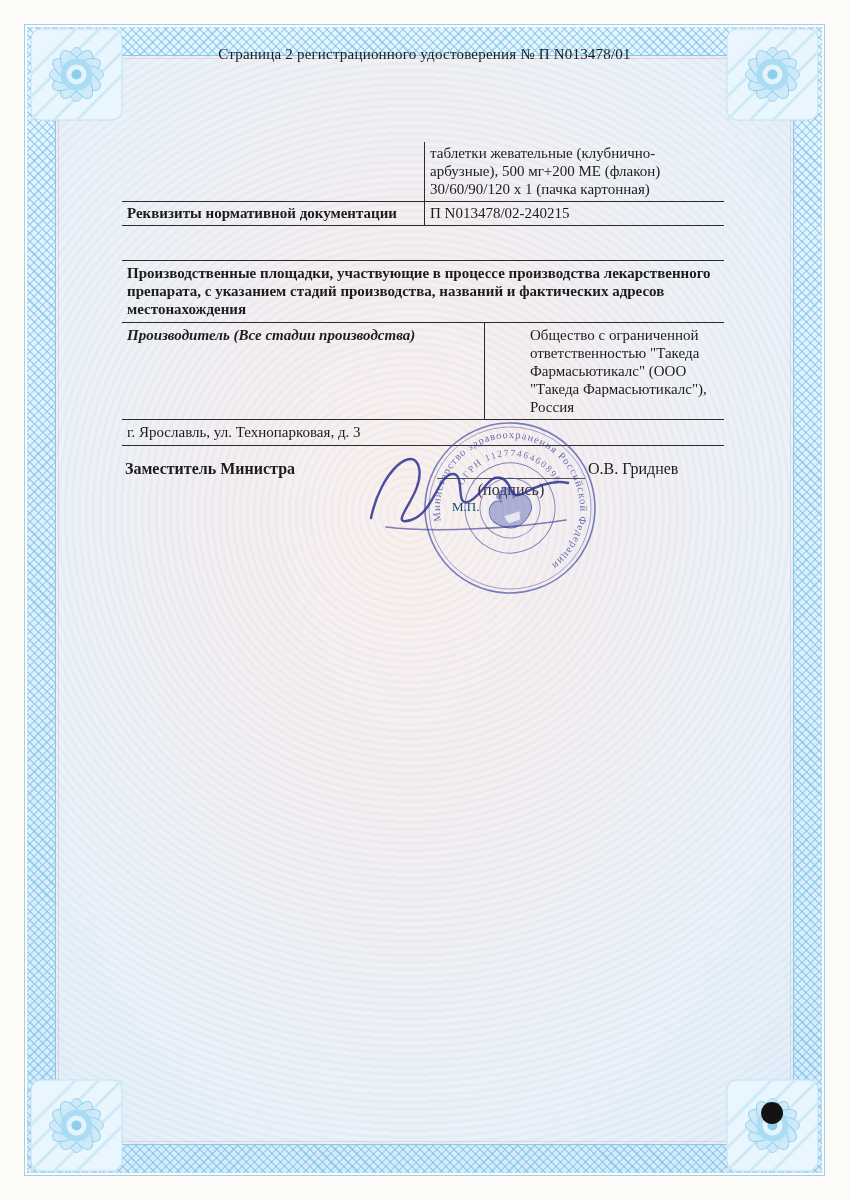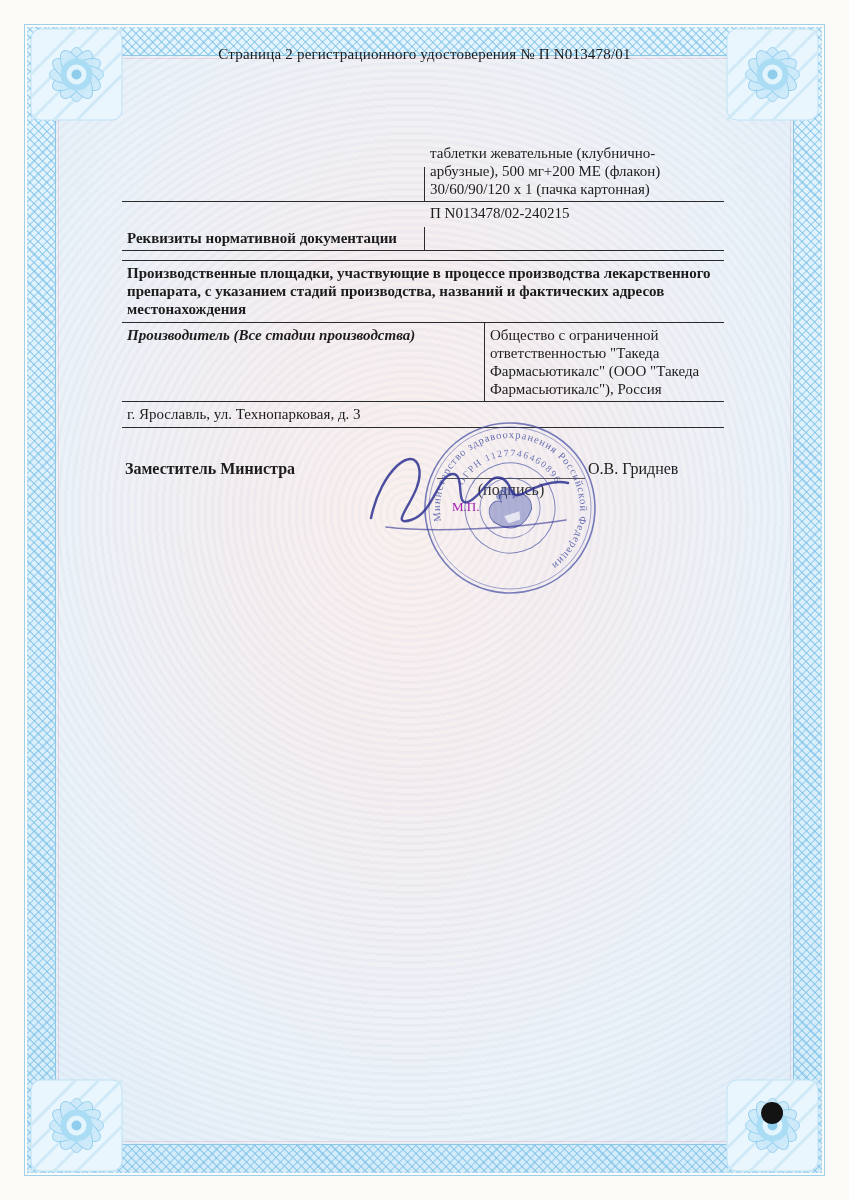--- a/index.html
+++ b/index.html
@@ -30,37 +30,37 @@
   .corner{position:absolute;width:95px;height:95px;}
   .tl{left:29px;top:27px}.tr{right:29px;top:27px}.bl{left:29px;bottom:27px}.br{right:29px;bottom:27px}
   .punch-dot{position:absolute;left:761px;top:1102px;width:22px;height:22px;border-radius:50%;background:#131313;}
   
   .doc-header{position:absolute;left:0;right:0;top:46px;text-align:center;font-size:15px;letter-spacing:.2px;}
   
   .tbl{position:absolute;left:122px;width:602px;font-size:15px;line-height:18px;}
   .t1{top:142px;}
   .t1 .row{display:flex;}
   .t1 .cell{padding:2px 5px 3px;}
-  .t1 .left{width:292px;border-right:1px solid #2b2b2b;flex:none;margin-top:25px;}
+  .t1 .left{width:292px;border-right:1px solid #2b2b2b;flex:none;}
   .t1 .right{flex:1;}
   .t1 .r1{border-bottom:1px solid #2b2b2b;}
   .t1 .r2{border-bottom:1px solid #2b2b2b;}
   .bold{font-weight:bold;}
   .t2{top:260px;border-top:1px solid #2b2b2b;}
   .t2 .header{font-weight:bold;padding:3px 5px 4px;border-bottom:1px solid #2b2b2b;}
-  .t2 .prow{display:flex;border-bottom:1px solid #2b2b2b;}
+  .t2 .prow{display:flex;border-bottom:1px solid #2b2b2b;gap:40px;}
   .t2 .prow .left{width:352px;flex:none;border-right:1px solid #2b2b2b;font-style:italic;font-weight:bold;padding:3px 5px;}
   .t2 .prow .right{flex:1;padding:3px 5px;}
   .t2 .address{padding:3px 5px 4px;border-bottom:1px solid #2b2b2b;}
   
   .sig-title{position:absolute;left:125px;top:460px;font-weight:bold;font-size:16px;}
   .sig-name{position:absolute;left:588px;top:460px;font-weight:normal;font-size:16px;}
   .sig-line{position:absolute;left:437px;top:478px;width:148px;border-bottom:1px solid #555;height:0;}
   .sig-caption{position:absolute;left:437px;top:481px;width:148px;text-align:center;font-size:16px;color:#333;}
-  .seal-caption{position:absolute;left:452px;top:499px;font-size:13px;color:#a21caf;}
+  .seal-caption{position:absolute;left:452px;top:499px;font-size:13px;color:#0c4a6e;}
   
   .stamp{position:absolute;left:415px;top:413px;transform:rotate(-18deg);opacity:.92;}
   .signature-ink{position:absolute;left:356px;top:430px;}
 </style>
 </head>
 <body>
 
 <div class="page">
 
   <svg width="0" height="0" style="position:absolute" aria-hidden="true">

